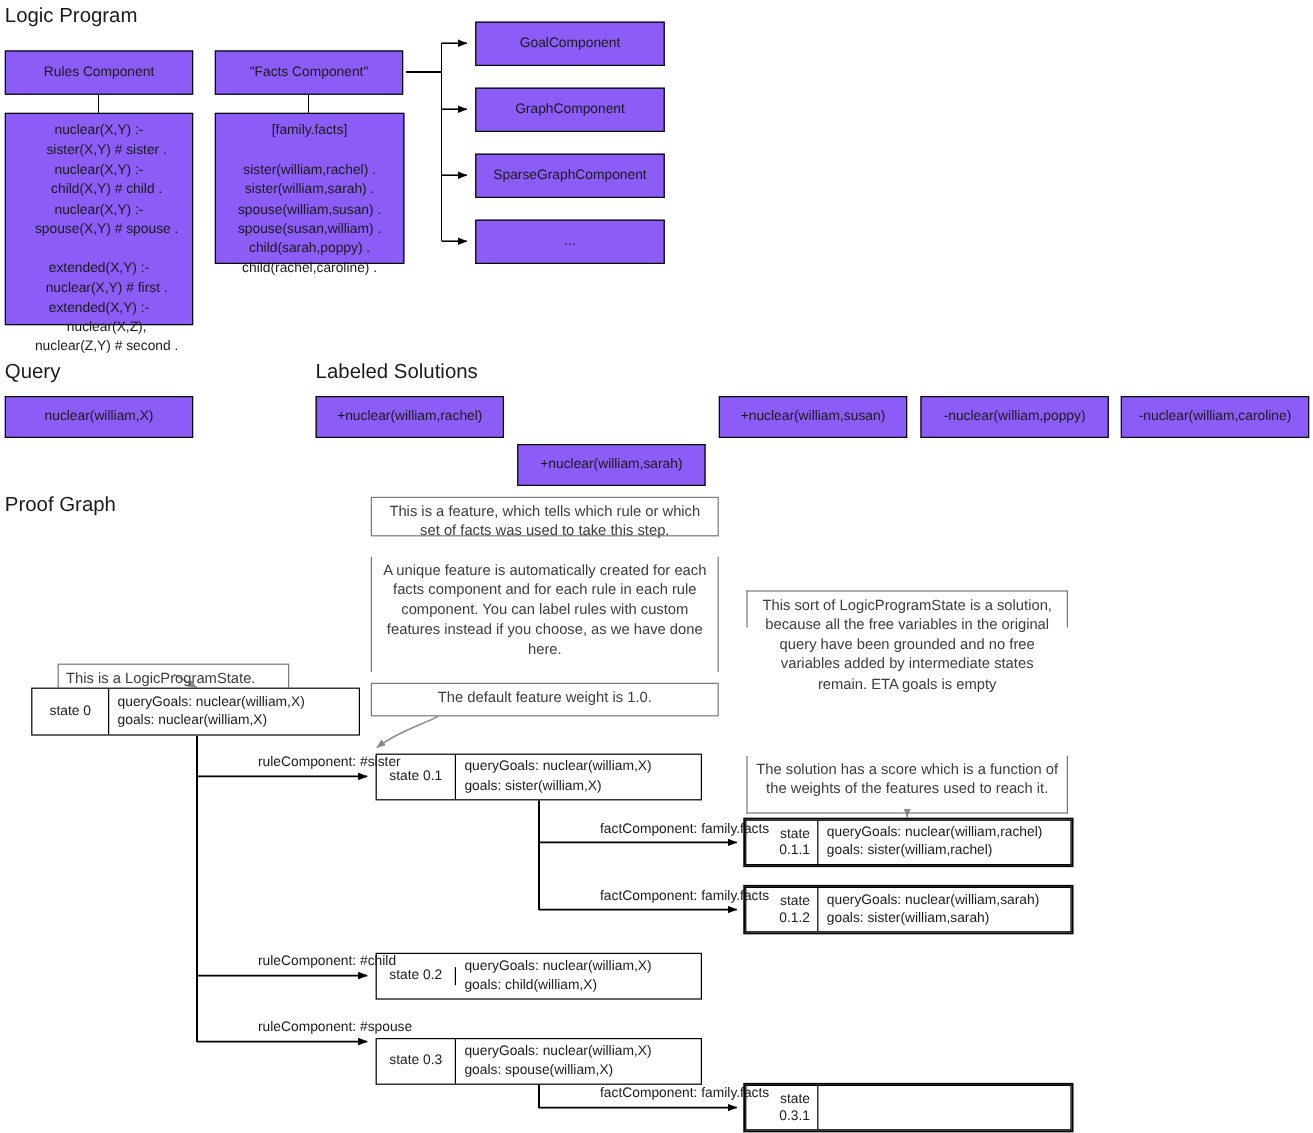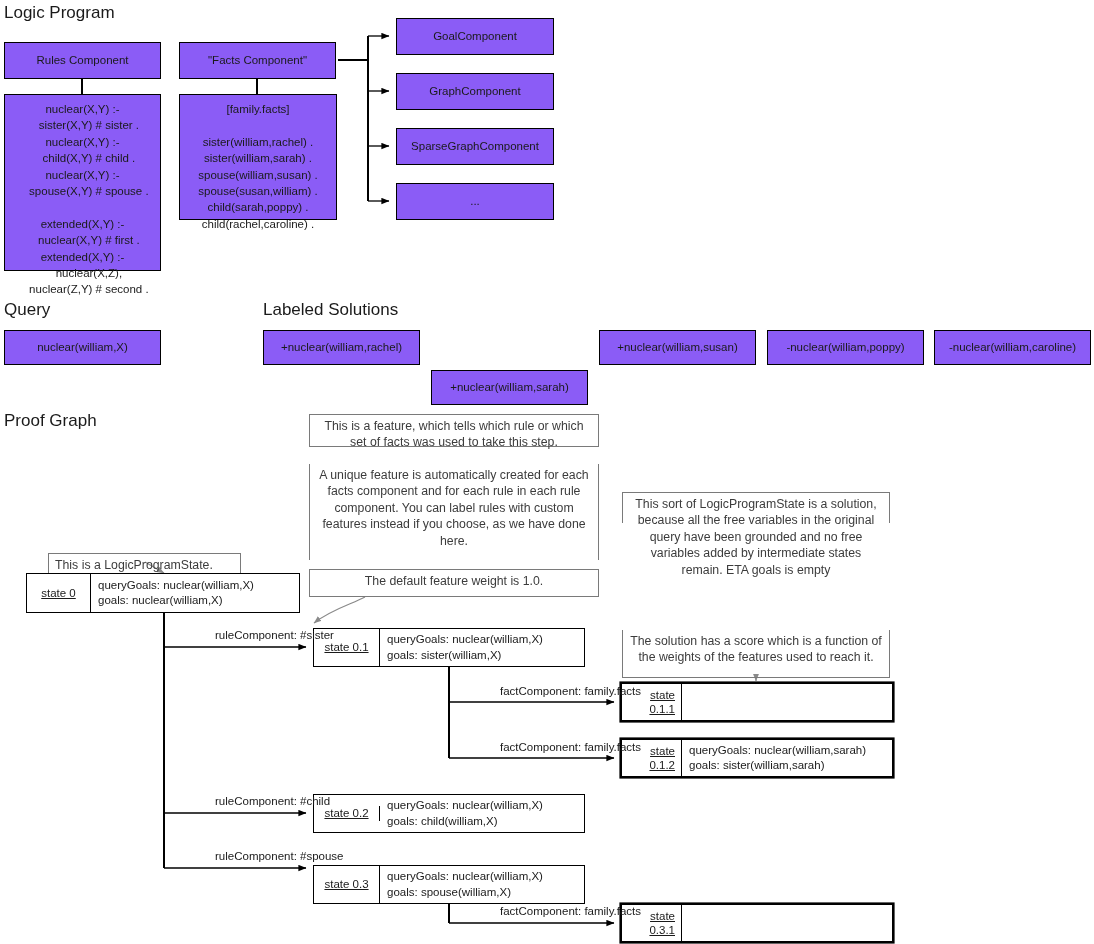--- a/index.html
+++ b/index.html
@@ -67,21 +67,20 @@
     box-shadow: 0 0 0 1.6px #000;
   }
   .state .sid {
     display: flex; align-items: center; justify-content: center;
     text-align: center;
     border-right: 1.3px solid #000;
     box-sizing: border-box;
     padding: 0 6px;
     line-height: 1.25;
     flex: 0 0 auto;
-    text-decoration: underline;
   }
   .state .sbody {
     display: flex; flex-direction: column; justify-content: center;
     padding: 0 7px;
     line-height: 1.34;
     flex: 1 1 auto;
   }
 
   
   .edgelabel {
@@ -263,20 +262,24 @@
     <span>queryGoals: nuclear(william,X)</span>
     <span>goals: sister(william,X)</span>
   </div>
 </div>
 
 <div class="state solution" style="left:621px; top:683px; width:272px; height:38px;">
   <div class="sid" style="width:60px; flex-direction:column; text-align:right; align-items:flex-end; justify-content:center; display:flex;">
     <span>state</span>
     <span>0.1.1</span>
   </div>
+  <div class="sbody">
+    <span>queryGoals: nuclear(william,rachel)</span>
+    <span>goals: sister(william,rachel)</span>
+  </div>
 </div>
 
 <div class="state solution" style="left:621px; top:739px; width:272px; height:38px;">
   <div class="sid" style="width:60px; flex-direction:column; text-align:right; align-items:flex-end; justify-content:center; display:flex;">
     <span>state</span>
     <span>0.1.2</span>
   </div>
   <div class="sbody">
     <span>queryGoals: nuclear(william,sarah)</span>
     <span>goals: sister(william,sarah)</span>

